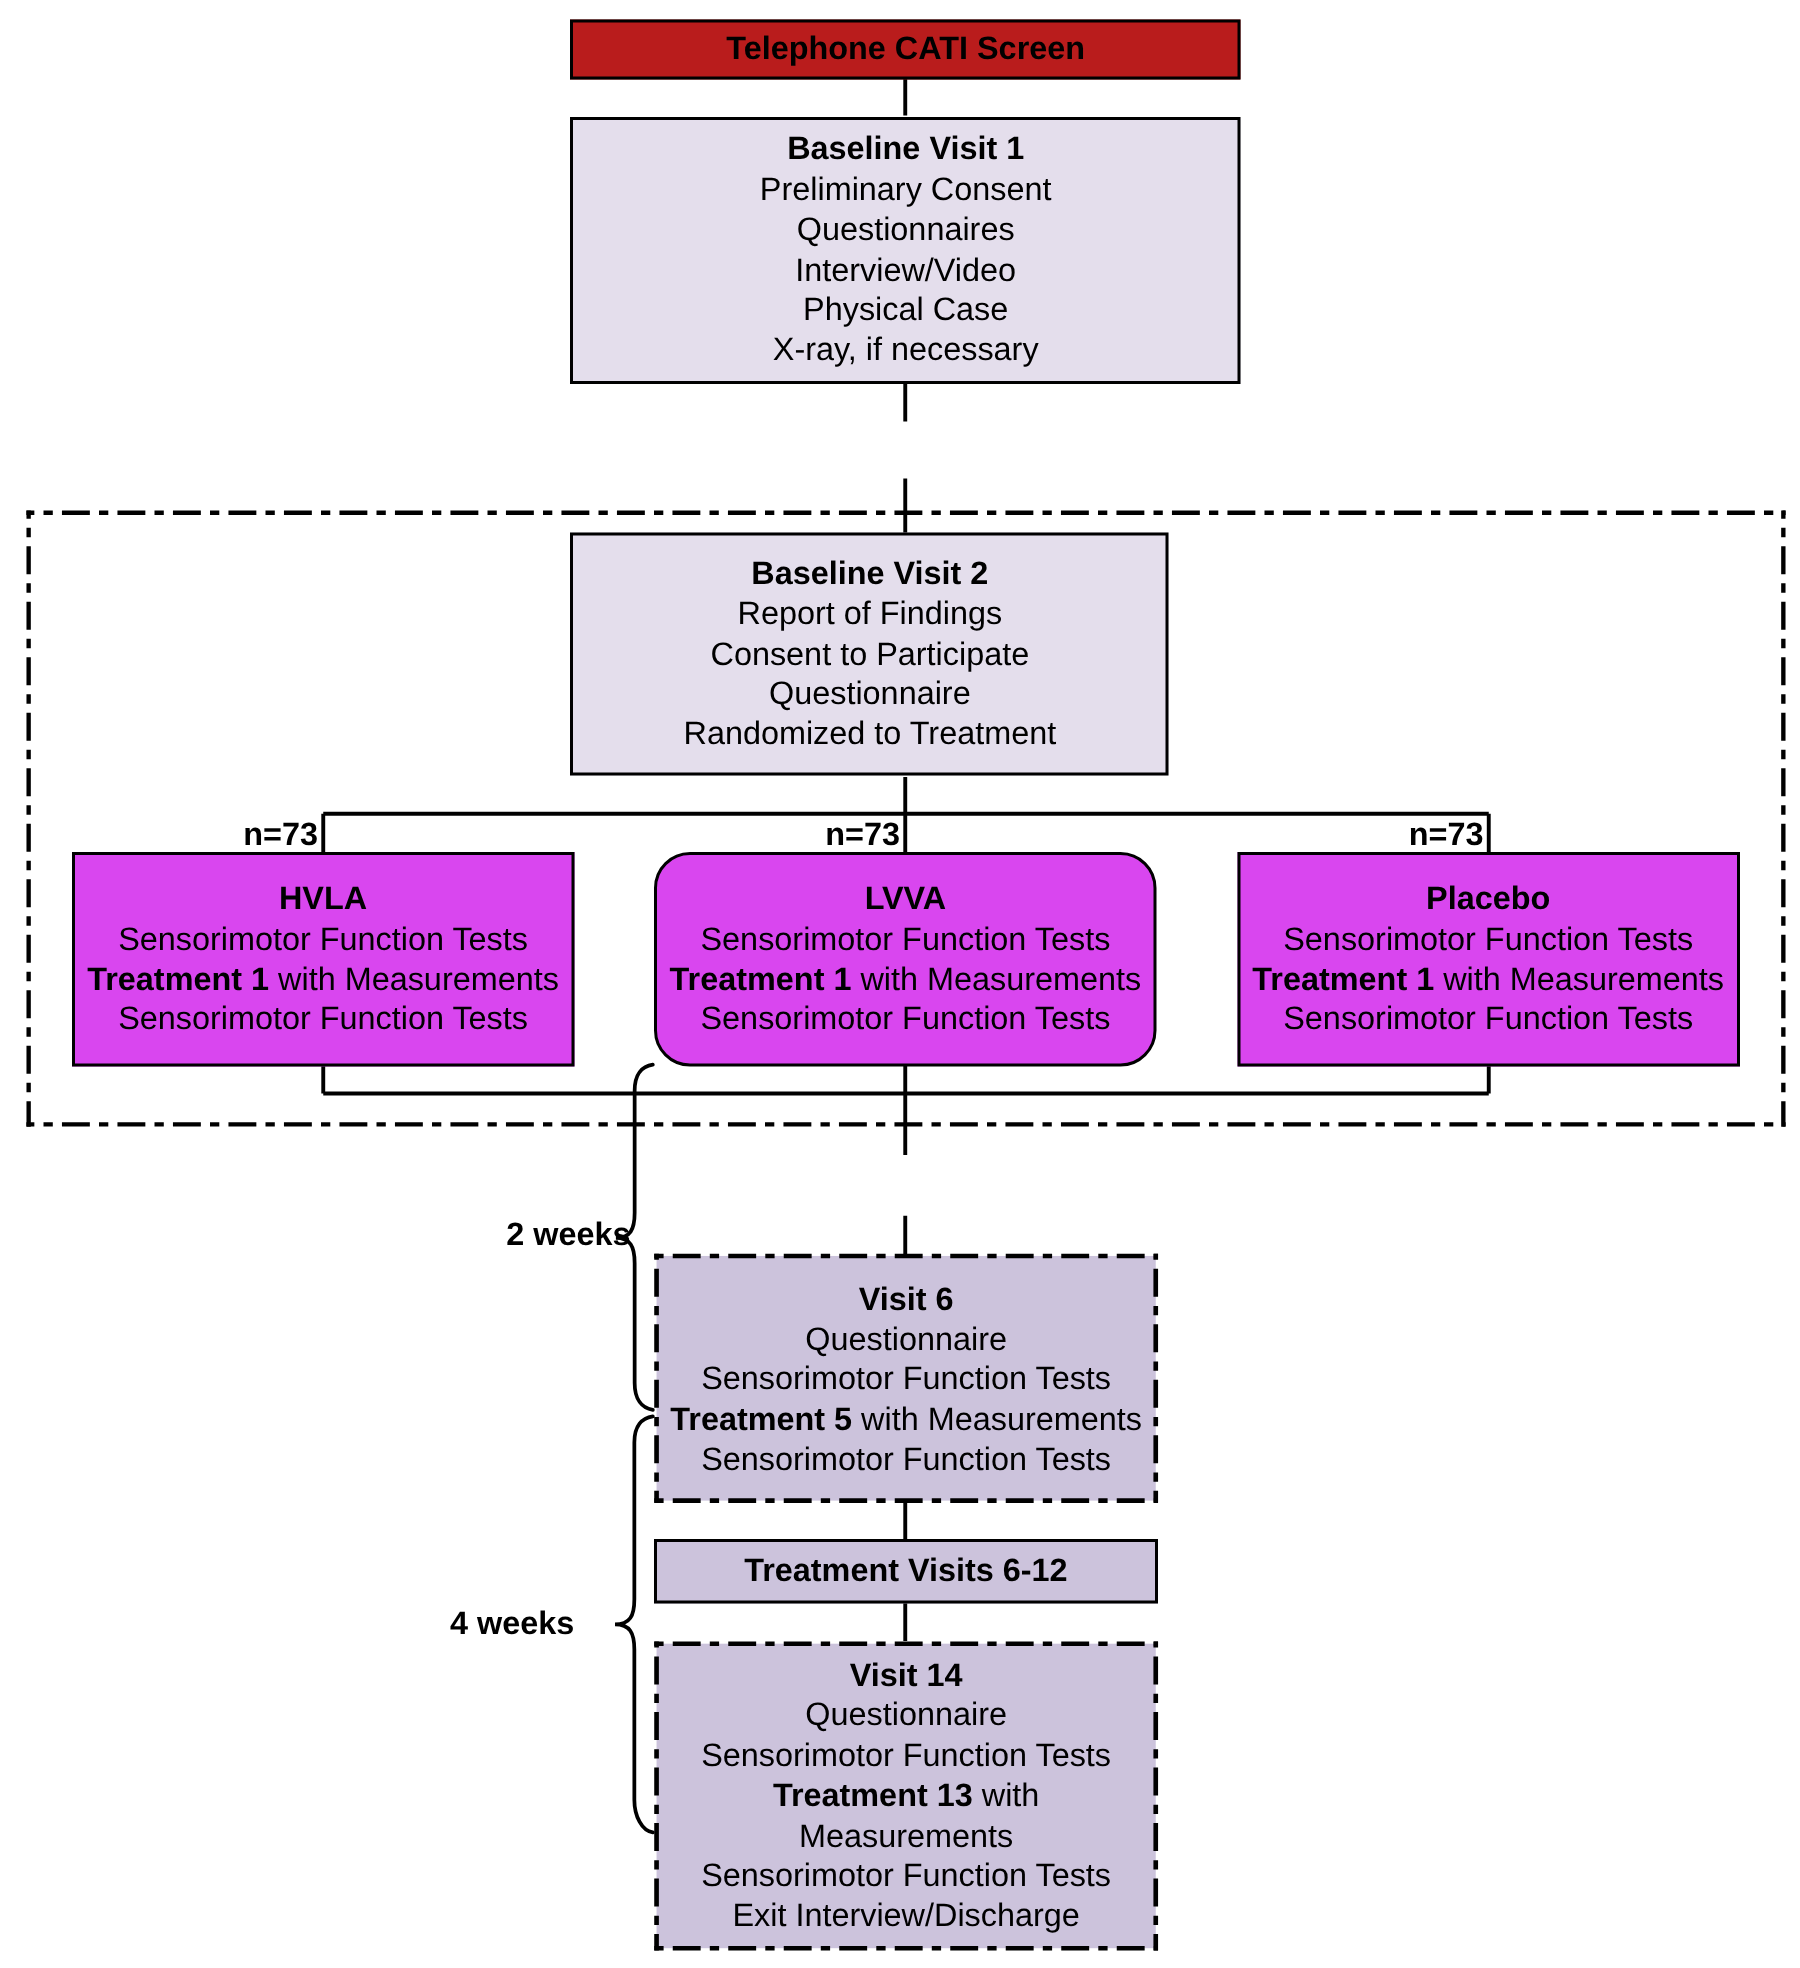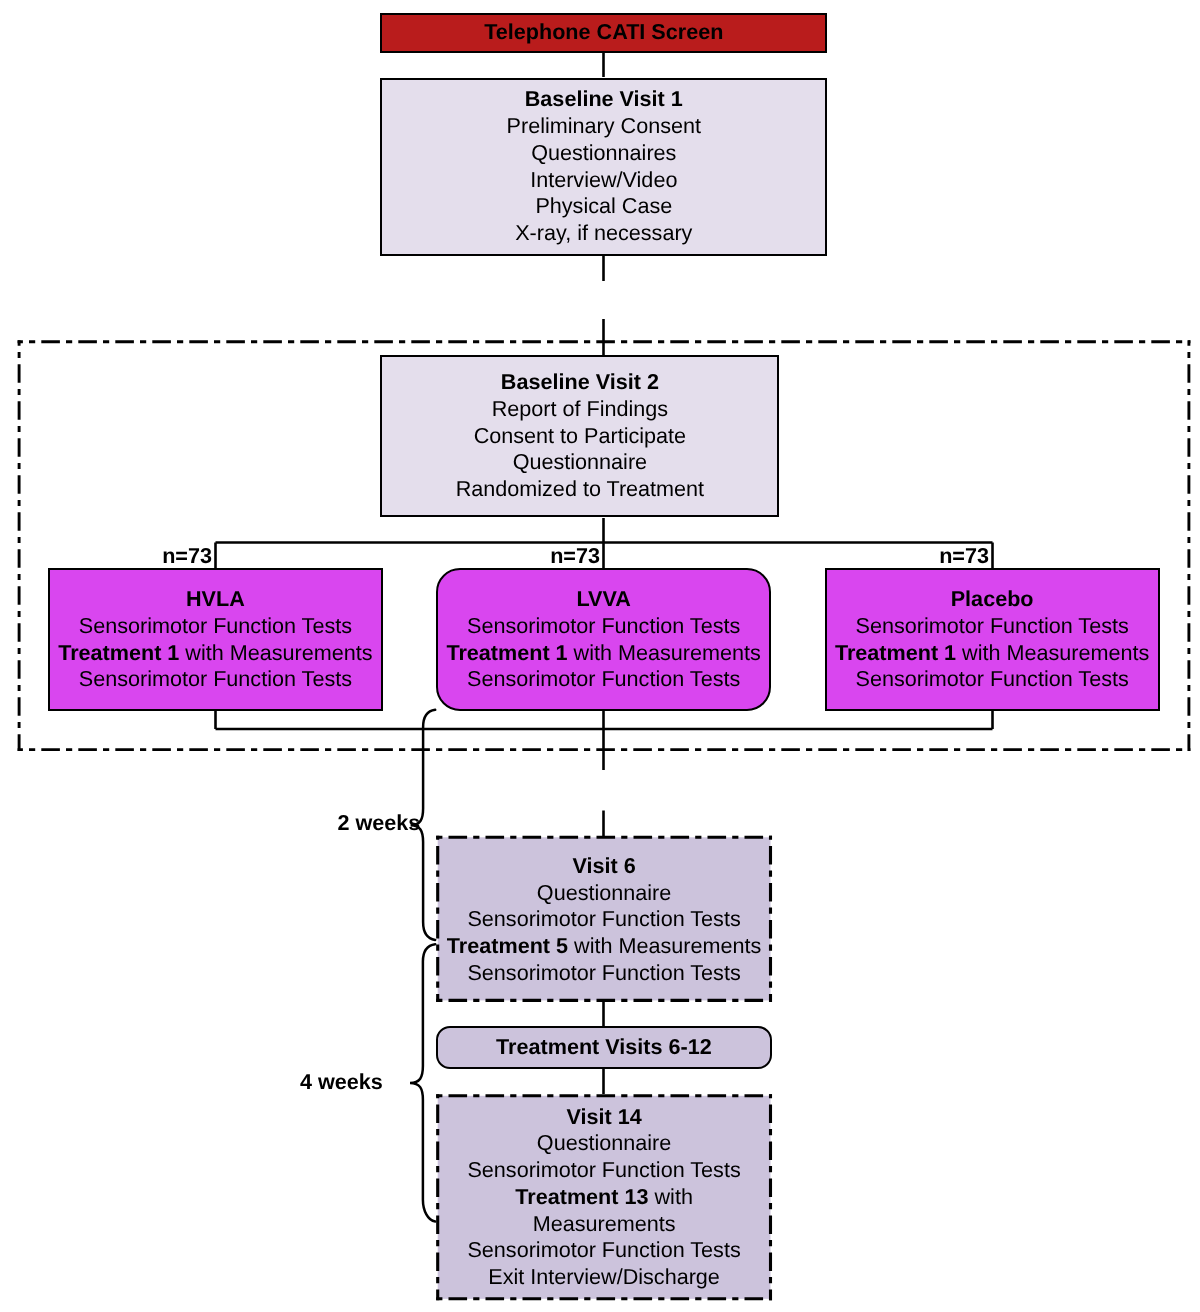--- a/index.html
+++ b/index.html
@@ -144,21 +144,21 @@
 
 
   <div class="box dashbox" style="left:436.2px;top:835.8px;width:335.8px;height:166.1px;padding-top:2px;box-sizing:border-box;">
     <div class="ttl">Visit 6</div>
     <div>Questionnaire</div>
     <div>Sensorimotor Function Tests</div>
     <div><b>Treatment 5</b><span> with Measurements</span></div>
     <div>Sensorimotor Function Tests</div>
   </div>
 
-  <div class="box solid lav" style="left:436.2px;top:1025.7px;width:335.5px;height:43.2px;border-radius:14px;">
+  <div class="box solid lav" style="left:436.2px;top:1025.7px;width:335.5px;height:43.2px;">
     <div class="ttl">Treatment Visits 6-12</div>
   </div>
 
   <div class="box dashbox" style="left:436.2px;top:1094.3px;width:335.8px;height:206px;">
     <div class="ttl">Visit 14</div>
     <div>Questionnaire</div>
     <div>Sensorimotor Function Tests</div>
     <div><b>Treatment 13</b><span> with</span></div>
     <div>Measurements</div>
     <div>Sensorimotor Function Tests</div>

